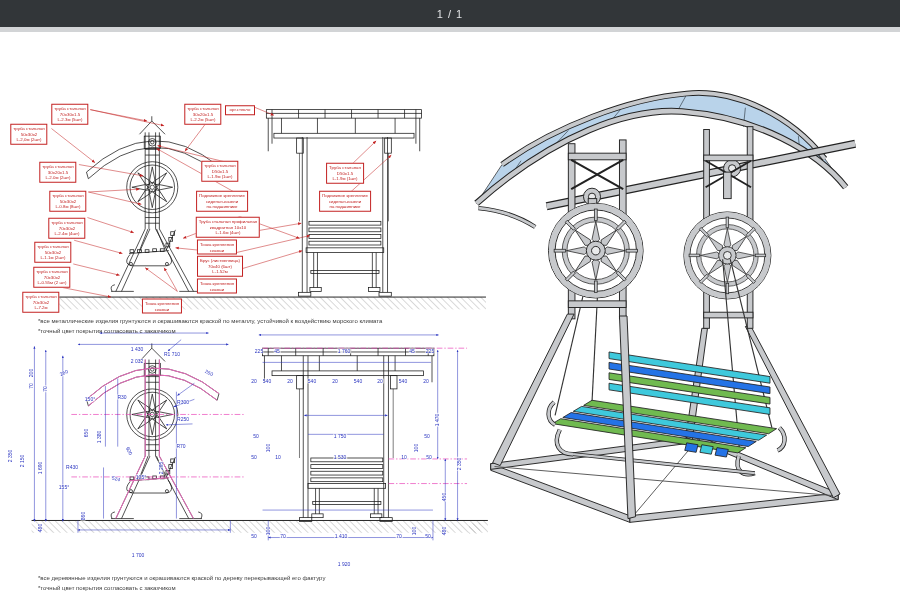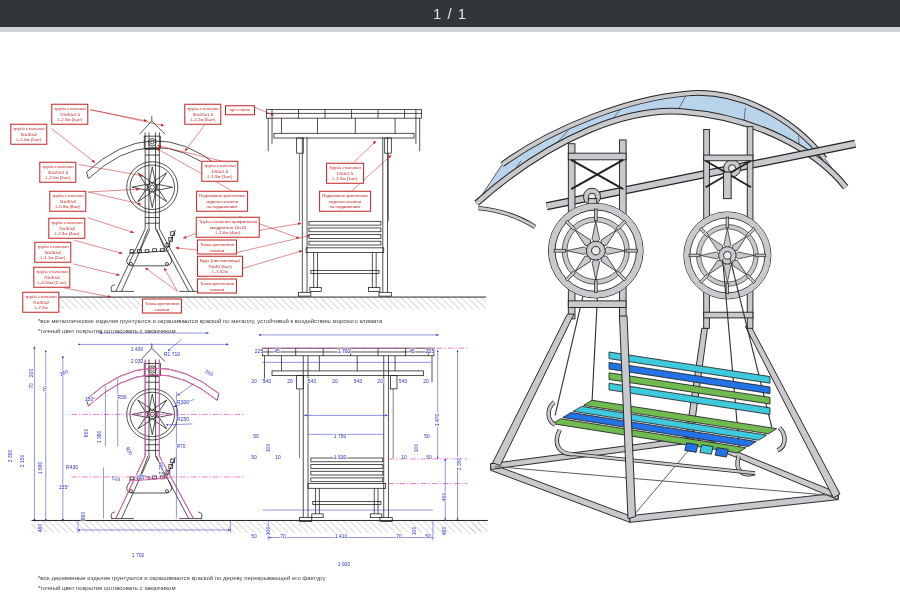--- a/index.html
+++ b/index.html
@@ -1,18 +1,18 @@
 <!DOCTYPE html>
 <html><head>
 <meta charset="utf-8">
 <style>
   html,body{margin:0;padding:0;width:900px;height:600px;overflow:hidden;background:#fff;
     font-family:"Liberation Sans","DejaVu Sans",sans-serif;}
   .toolbar{width:900px;height:27px;background:#323639;display:flex;align-items:center;justify-content:center;}
-  .page-indicator{color:#e2e4e6;font-size:15px;letter-spacing:1px;}
+  .page-indicator{color:#e2e4e6;font-size:11px;letter-spacing:1px;}
   .gap-strip{width:900px;height:5px;background:#d2d4d6;}
   .content{position:relative;width:900px;height:568px;background:#ffffff;}
   #art{position:absolute;left:0;top:0;}
   #overlay{position:absolute;left:0;top:0;width:900px;height:568px;pointer-events:none;}
   .callout{position:absolute;transform:translate(-50%,-50%);background:#fff;border:0.6px solid #c32222;
     color:#c32222;font-size:4.4px;line-height:1.25;text-align:center;white-space:pre-line;
     padding:1px 2px;z-index:3;min-width:24px;}
   .dim{position:absolute;color:#2b35c0;font-size:5px;line-height:1;white-space:nowrap;z-index:2;
     background:rgba(255,255,255,.72);padding:0 .5px;}
   .note{position:absolute;color:#3c3c3c;font-size:6px;line-height:1.1;z-index:4;white-space:nowrap;}

